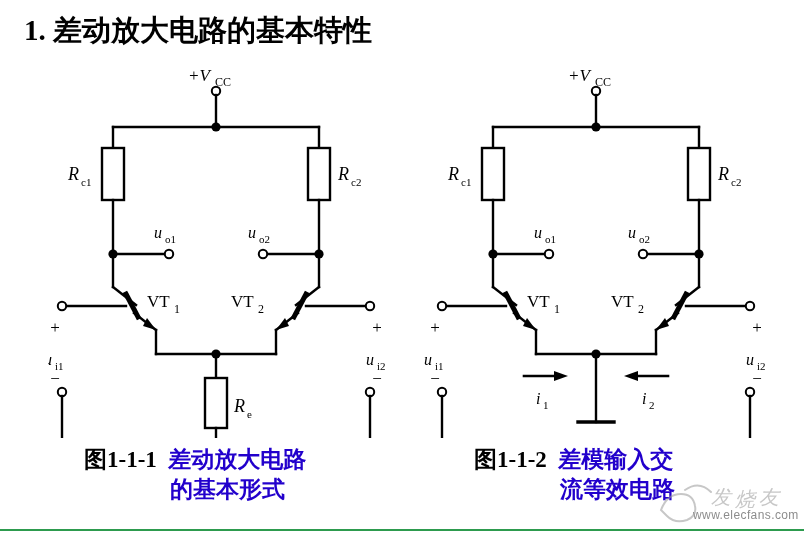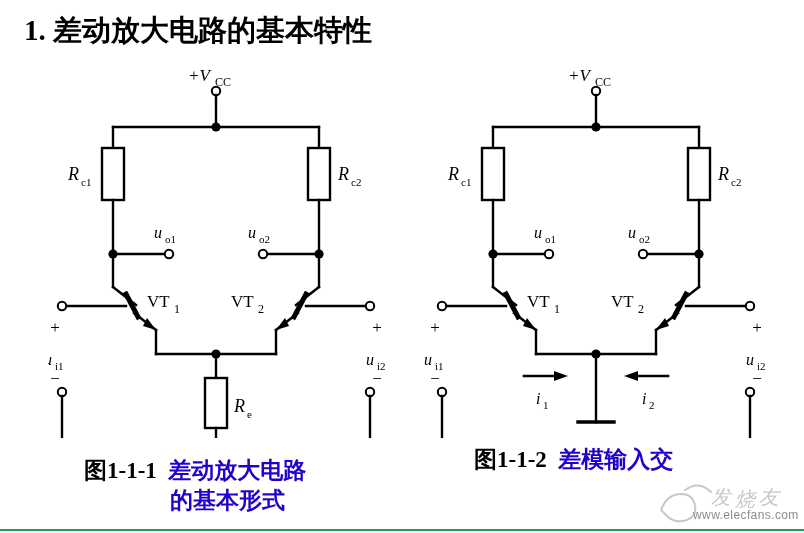--- a/index.html
+++ b/index.html
@@ -41,21 +41,21 @@
 
   
   .caption {
     position: absolute;
     font-family: "Liberation Serif", "DejaVu Serif", serif;
     font-size: 23px;
     font-weight: bold;
     line-height: 30px;
     white-space: nowrap;
   }
-  #caption-1 { left: 84px; top: 456px; }
+  #caption-1 { left: 84px; top: 445px; }
   #caption-2 { left: 474px; top: 445px; }
 
   .caption-num { color: #000000; }
   .caption-text { color: #2200cc; }
   .caption-line2 {
     display: block;
     color: #2200cc;
     padding-left: 86px;
   }
 
@@ -305,20 +305,21 @@
   </svg>
 </div>
 
 <div class="caption" id="caption-1">
   <span class="caption-num">图1-1-1</span><span>&nbsp;&nbsp;</span><span class="caption-text">差动放大电路</span>
   <span class="caption-line2">的基本形式</span>
 </div>
 
 <div class="caption" id="caption-2">
   <span class="caption-num">图1-1-2</span><span>&nbsp;&nbsp;</span><span class="caption-text">差模输入交</span>
+  <span class="caption-line2">流等效电路</span>
 </div>
 
 <svg id="watermark" viewBox="0 0 150 62">
   <g fill="none" stroke="#9a9a9a" stroke-width="2" stroke-linecap="round">
     <path d="M6 40 q6 -16 20 -16 q12 0 14 12 q2 10 -8 14 q-12 4 -20 -4 z"></path>
     <path d="M30 20 q14 -10 26 2"></path>
   </g>
   <g fill="#9a9a9a" font-family="Liberation Serif, DejaVu Serif, serif" font-size="20" font-style="italic">
     <text x="56" y="34">发</text>
     <text x="80" y="36">烧</text>

